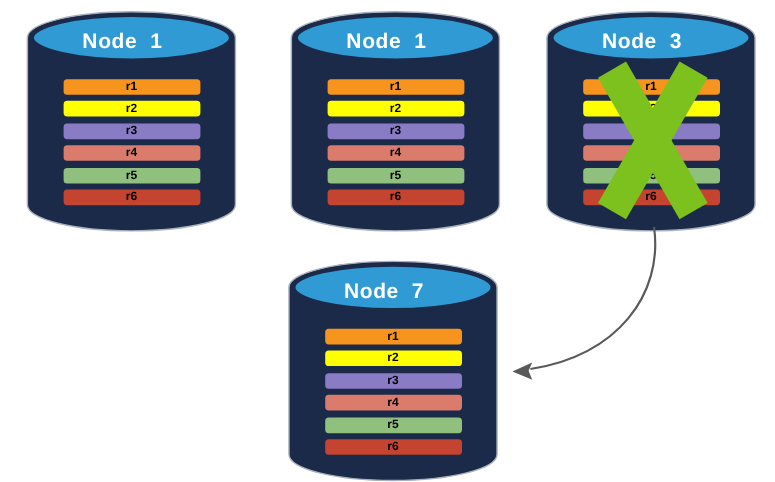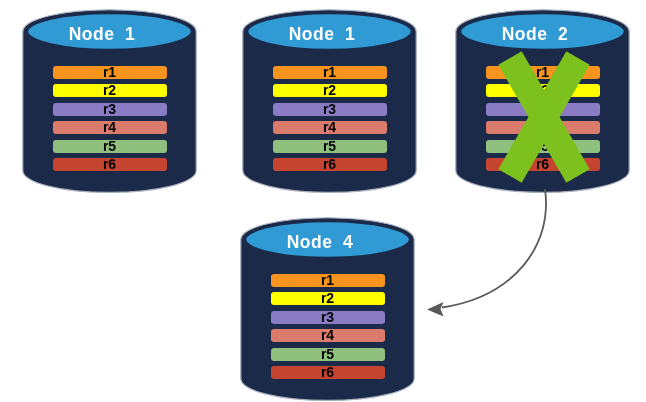--- a/index.html
+++ b/index.html
@@ -10,21 +10,21 @@
   .node{position:absolute;width:160px;height:184px;}
   .node svg.cyl{position:absolute;left:0;top:0;width:175px;height:184px;overflow:visible;}
   .node-title{
     position:absolute;left:0;right:0;top:12px;height:27px;line-height:27px;
     text-align:center;font-size:17.5px;font-weight:bold;color:#ffffff;
     white-space:pre;letter-spacing:0.5px;
   }
   .bars{position:absolute;left:30.5px;top:57px;width:114px;}
   .bar{
     height:13px;margin-bottom:5.4px;border-radius:3px;
-    text-align:center;font-weight:bold;font-size:14px;line-height:13px;color:#000000;
+    text-align:center;font-weight:bold;font-size:10px;line-height:13px;color:#000000;
   }
   .x-mark{position:absolute;left:40px;top:42px;width:98px;height:132px;overflow:visible;}
   .arrow-layer{position:absolute;left:0;top:0;width:646px;height:402px;pointer-events:none;overflow:visible;}
 </style>
 </head>
 <body>
 
 <div class="stage">
 
   <div class="node" style="left:22px;top:9px;">
@@ -57,41 +57,41 @@
       <div class="bar" style="background-color: rgb(144, 192, 126);">r5</div>
       <div class="bar" style="background-color: rgb(197, 68, 48);">r6</div>
     </div>
   </div>
 
   <div class="node" style="left:455px;top:9px;">
     <svg class="cyl" viewBox="0 0 175 184">
       <path d="M 0.8 22.5 A 86.7 21.7 0 0 1 174.2 22.5 L 174.2 161.5 C 174.2 173.8 135.4 183.4 87.5 183.4 C 39.6 183.4 0.8 173.8 0.8 161.5 Z" stroke-width="1.2" fill="#1C2A4A" stroke="#A9B1BF"></path>
       <ellipse cx="87.5" cy="22.5" rx="83" ry="19" stroke-width="3.5" fill="#2F9AD3" stroke="#1C2A4A"></ellipse>
     </svg>
-    <div class="node-title">Node  2</div>
+    <div class="node-title">Node  3</div>
     <div class="bars">
       <div class="bar" style="background-color: rgb(247, 148, 29);">r1</div>
       <div class="bar" style="background-color: rgb(255, 255, 0);">r2</div>
       <div class="bar" style="background-color: rgb(138, 124, 196);">r3</div>
       <div class="bar" style="background-color: rgb(219, 123, 107);">r4</div>
       <div class="bar" style="background-color: rgb(144, 192, 126);">r5</div>
       <div class="bar" style="background-color: rgb(197, 68, 48);">r6</div>
     </div>
     <svg class="x-mark" viewBox="0 0 98 132">
       <line x1="15" y1="7" x2="83" y2="125" stroke-width="27" stroke-linecap="butt" stroke="#7CC11E"></line>
       <line x1="83" y1="7" x2="15" y2="125" stroke-width="27" stroke-linecap="butt" stroke="#7CC11E"></line>
     </svg>
   </div>
 
   <div class="node" style="left:240px;top:217px;">
     <svg class="cyl" viewBox="0 0 175 184">
       <path d="M 0.8 22.5 A 86.7 21.7 0 0 1 174.2 22.5 L 174.2 161.5 C 174.2 173.8 135.4 183.4 87.5 183.4 C 39.6 183.4 0.8 173.8 0.8 161.5 Z" stroke-width="1.2" fill="#1C2A4A" stroke="#A9B1BF"></path>
       <ellipse cx="87.5" cy="22.5" rx="83" ry="19" stroke-width="3.5" fill="#2F9AD3" stroke="#1C2A4A"></ellipse>
     </svg>
-    <div class="node-title">Node  4</div>
+    <div class="node-title">Node  7</div>
     <div class="bars">
       <div class="bar" style="background-color: rgb(247, 148, 29);">r1</div>
       <div class="bar" style="background-color: rgb(255, 255, 0);">r2</div>
       <div class="bar" style="background-color: rgb(138, 124, 196);">r3</div>
       <div class="bar" style="background-color: rgb(219, 123, 107);">r4</div>
       <div class="bar" style="background-color: rgb(144, 192, 126);">r5</div>
       <div class="bar" style="background-color: rgb(197, 68, 48);">r6</div>
     </div>
   </div>
 

